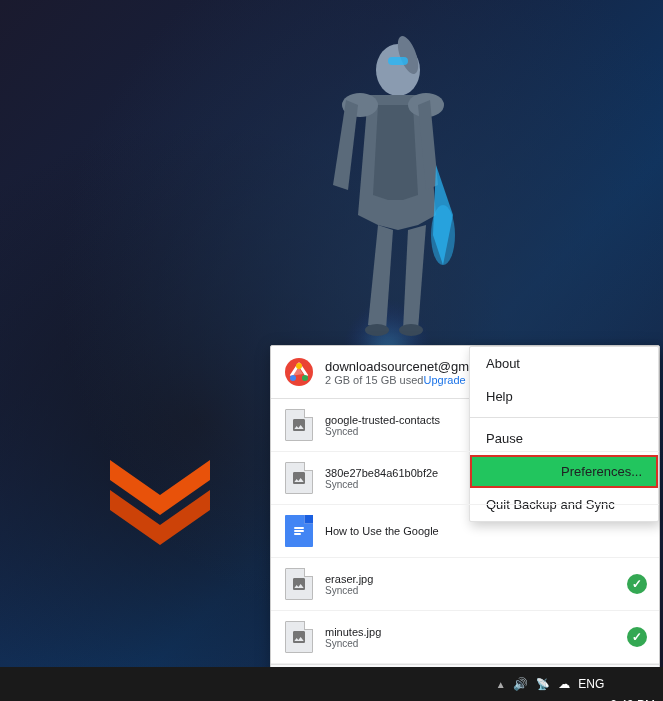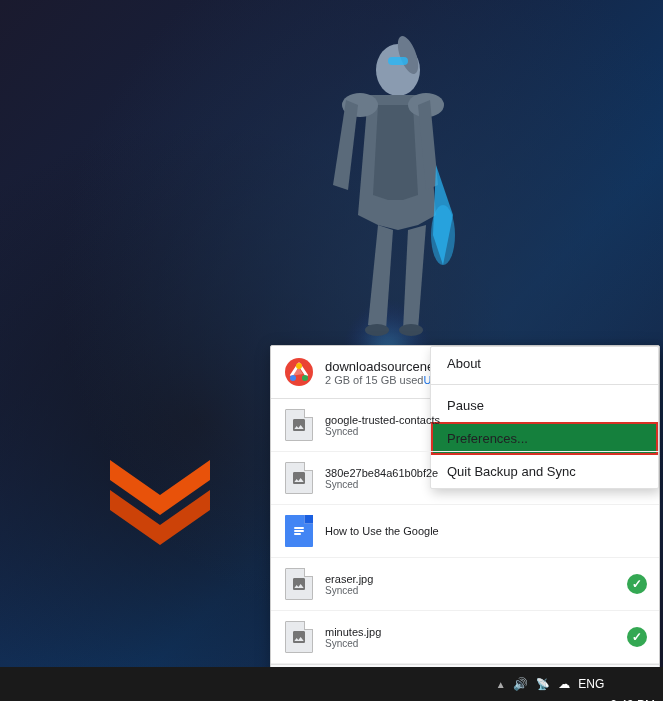--- a/index.html
+++ b/index.html
@@ -150,39 +150,40 @@
     .file-status {
       font-size: 10px;
       color: #5f6368;
     }
 
     
     .context-menu {
       position: absolute;
       right: 0;
       top: 0;
-      width: 229px;
+      width: 190px;
       background: #fff;
       border: 1px solid #e0e0e0;
       box-shadow: 2px 4px 12px rgba(0,0,0,0.2);
       border-radius: 2px;
     }
 
     .context-menu-item {
       padding: 9px 16px;
       font-size: 13px;
       color: #202124;
       cursor: pointer;
       position: relative;
     }
 
     .context-menu-item.highlighted {
-      background: #15803d;
+      background: #22c55e;
       border: 2px solid #d93025;
       padding: 7px 14px;
+      text-align: right;
     }
 
     .context-menu-divider {
       height: 1px;
       background: #e0e0e0;
       margin: 4px 0;
     }
 
     
     .panel-footer {
@@ -412,20 +413,21 @@
         <svg width="18" height="18" viewBox="0 0 24 24" fill="#5f6368" xmlns="http://www.w3.org/2000/svg">
           <circle cx="12" cy="5" r="2"></circle>
             <circle cx="12" cy="12" r="2"></circle>
             <circle cx="12" cy="19" r="2"></circle>
         </svg>
       </div>
     </div>
 
     <div class="context-menu">
       <div class="context-menu-item">About</div>
+      <div class="context-menu-item">Help</div>
       <div class="context-menu-divider"></div>
       <div class="context-menu-item">Pause</div>
       <div class="context-menu-item highlighted">Preferences...</div>
       <div class="context-menu-item">Quit Backup and Sync</div>
     </div>
   </div>
 
   <div class="file-list">
 
     <div class="file-item">

